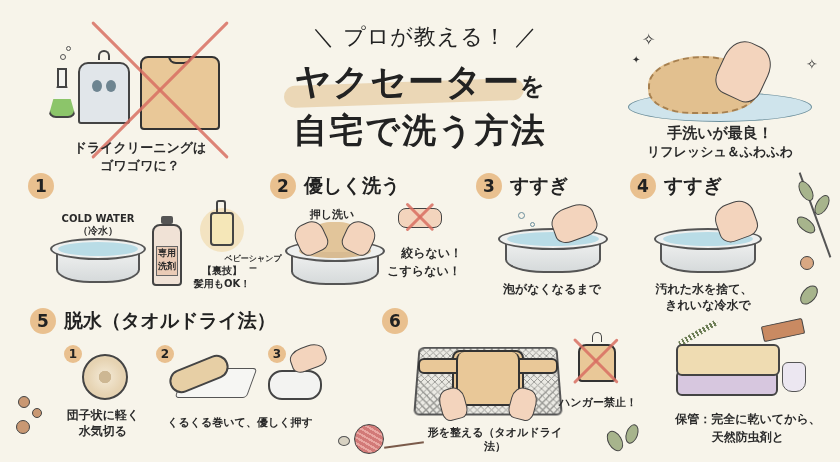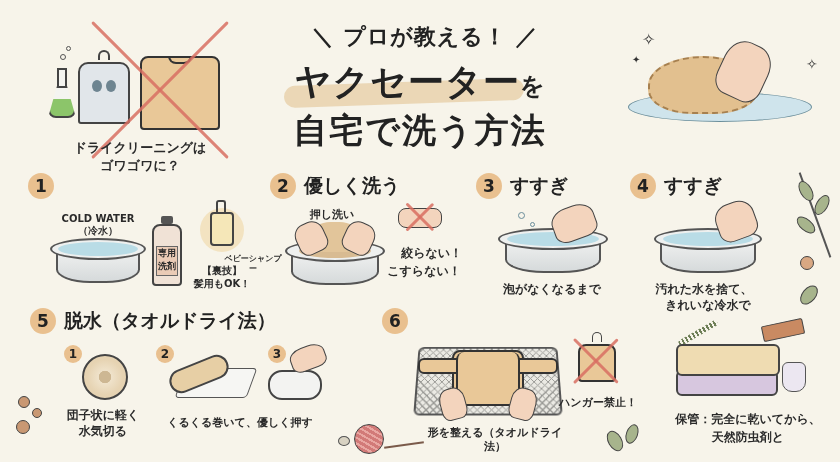--- a/index.html
+++ b/index.html
@@ -7,21 +7,21 @@
   body {
     background: #f7f4ea;
     font-family: "DejaVu Sans", "Liberation Sans", sans-serif;
     color: #222;
     position: relative;
   }
   .abs { position: absolute; }
   .lbl { font-weight: bold; color: #2a2a2a; text-align: center; line-height: 1.25; }
 
   
-  .sub-title { left: 290px; top: 22px; width: 270px; text-align: center; font-size: 22px; font-weight: bold; letter-spacing: 1px; }
+  .sub-title { left: 290px; top: 22px; width: 270px; text-align: center; font-size: 22px; font-weight: normal; letter-spacing: 1px; }
   .main-title-1 { left: 280px; top: 58px; width: 280px; text-align: center; font-size: 36px; font-weight: bold; letter-spacing: 1px; }
   .main-title-1 .wo { font-size: 24px; }
   .highlight { left: 284px; top: 82px; width: 240px; height: 22px; background: #e7cfa9; border-radius: 12px; opacity: .8; transform: rotate(-2deg); }
   .main-title-2 { left: 280px; top: 108px; width: 280px; text-align: center; font-size: 34px; font-weight: bold; letter-spacing: 2px; }
 
   .section-title { display: flex; align-items: center; gap: 8px; font-size: 19px; font-weight: bold; }
   .badge { width: 26px; height: 26px; border-radius: 50%; background: #e9c08f; display: inline-flex; align-items: center; justify-content: center; font-size: 17px; font-weight: bold; color: #222; }
   .badge.sm { width: 18px; height: 18px; font-size: 12px; }
 
   
@@ -72,20 +72,22 @@
   <div class="abs lbl" style="left:10px;top:138px;width:180px;font-size:13px;">ゴワゴワに？</div>
 </div>
 
 <div class="abs" style="left:620px;top:20px;width:200px;height:140px;">
   <div class="abs" style="left:22px;top:10px;font-size:16px;color:#333;">✧</div>
   <div class="abs" style="left:12px;top:34px;font-size:10px;color:#333;">✦</div>
   <div class="abs" style="left:186px;top:36px;font-size:14px;color:#333;">✧</div>
   <div class="abs" style="left:8px;top:72px;width:184px;height:30px;background:#cfe4ec;border-radius:50%;border:1.5px solid #6a8d9a;"></div>
   <div class="abs" style="left:28px;top:36px;width:110px;height:58px;background:#e2c08f;border:2px dashed #a7804f;border-radius:50% 50% 40% 40%;"></div>
   <div class="hand" style="left:100px;top:22px;width:48px;height:58px;transform:rotate(25deg);"></div>
+  <div class="abs lbl" style="left:0;top:104px;width:200px;font-size:15px;">手洗いが最良！</div>
+  <div class="abs lbl" style="left:0;top:124px;width:200px;font-size:13px;">リフレッシュ＆ふわふわ</div>
 </div>
 
 <div class="abs section-title" style="left:28px;top:173px;">
   <span class="badge">1</span>
 </div>
 <div class="abs lbl" style="left:52px;top:213px;width:92px;font-size:10px;">COLD WATER</div>
 <div class="abs lbl" style="left:52px;top:225px;width:92px;font-size:10px;">（冷水）</div>
 <div class="bowl" style="left:50px;top:238px;width:96px;height:48px;">
   <div class="body"></div>
     <div class="rim"></div>

